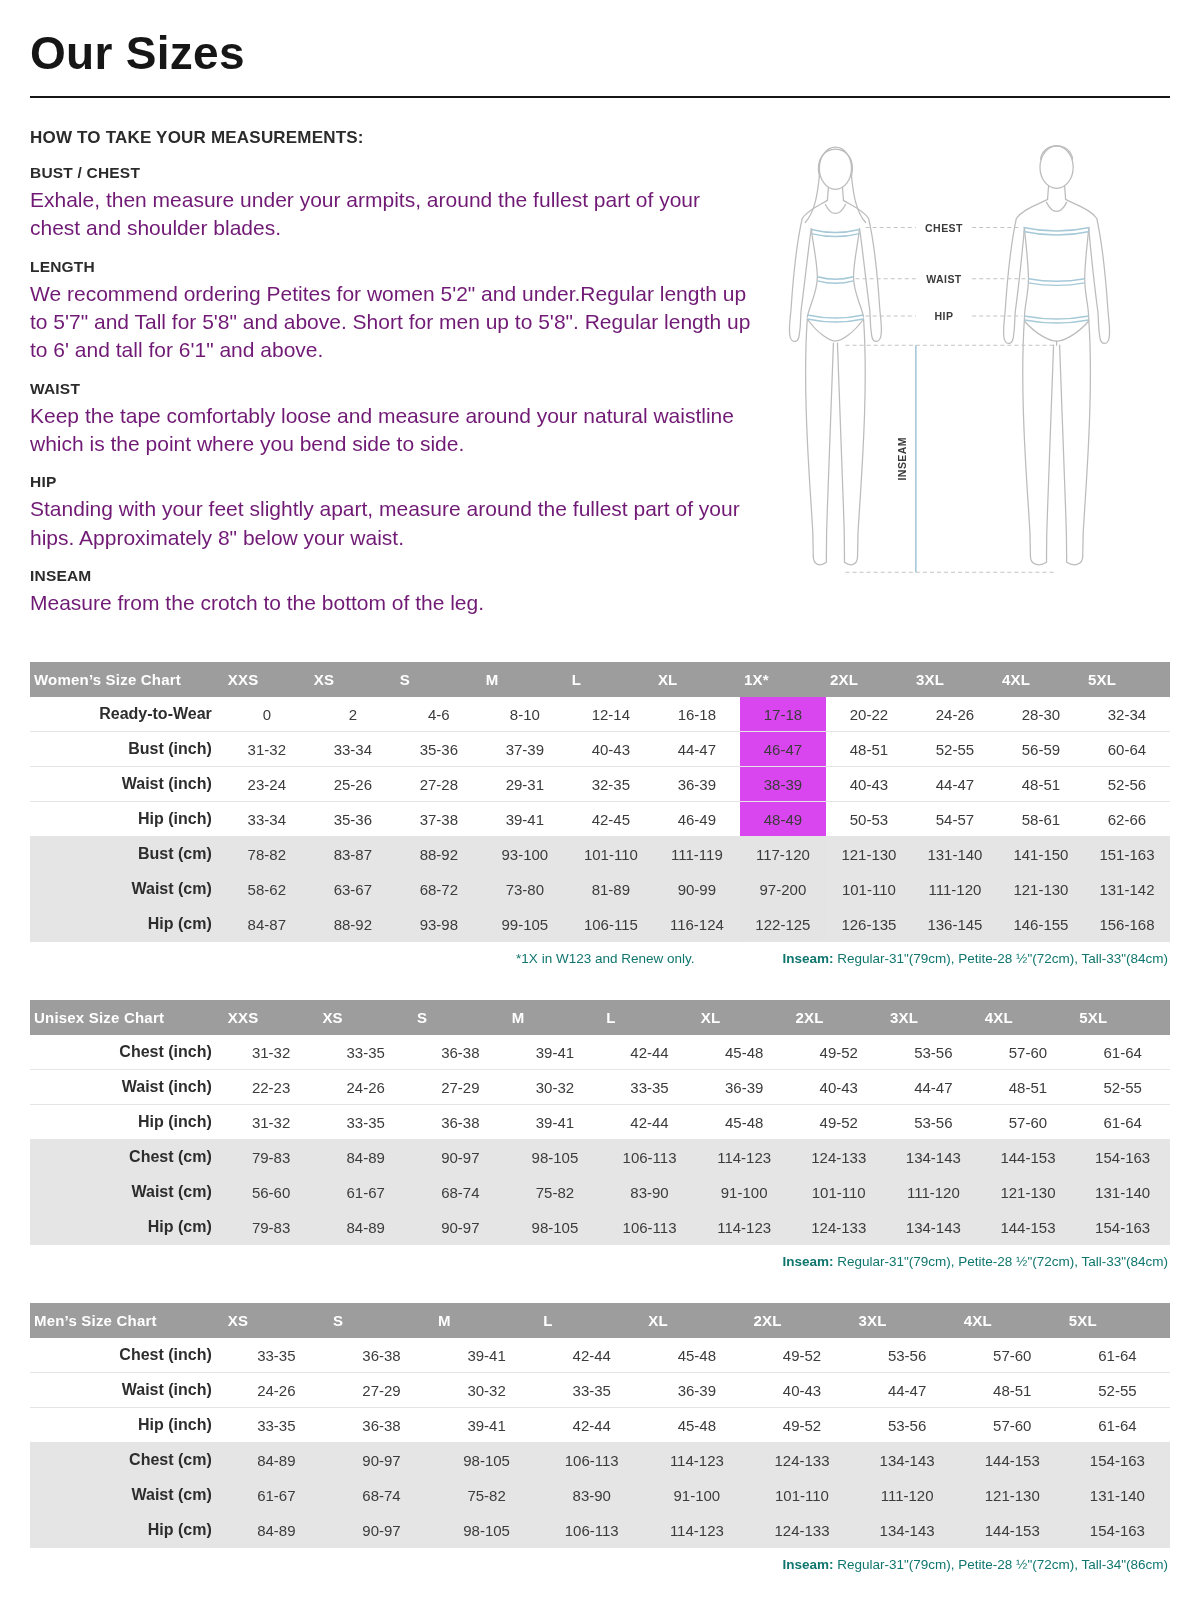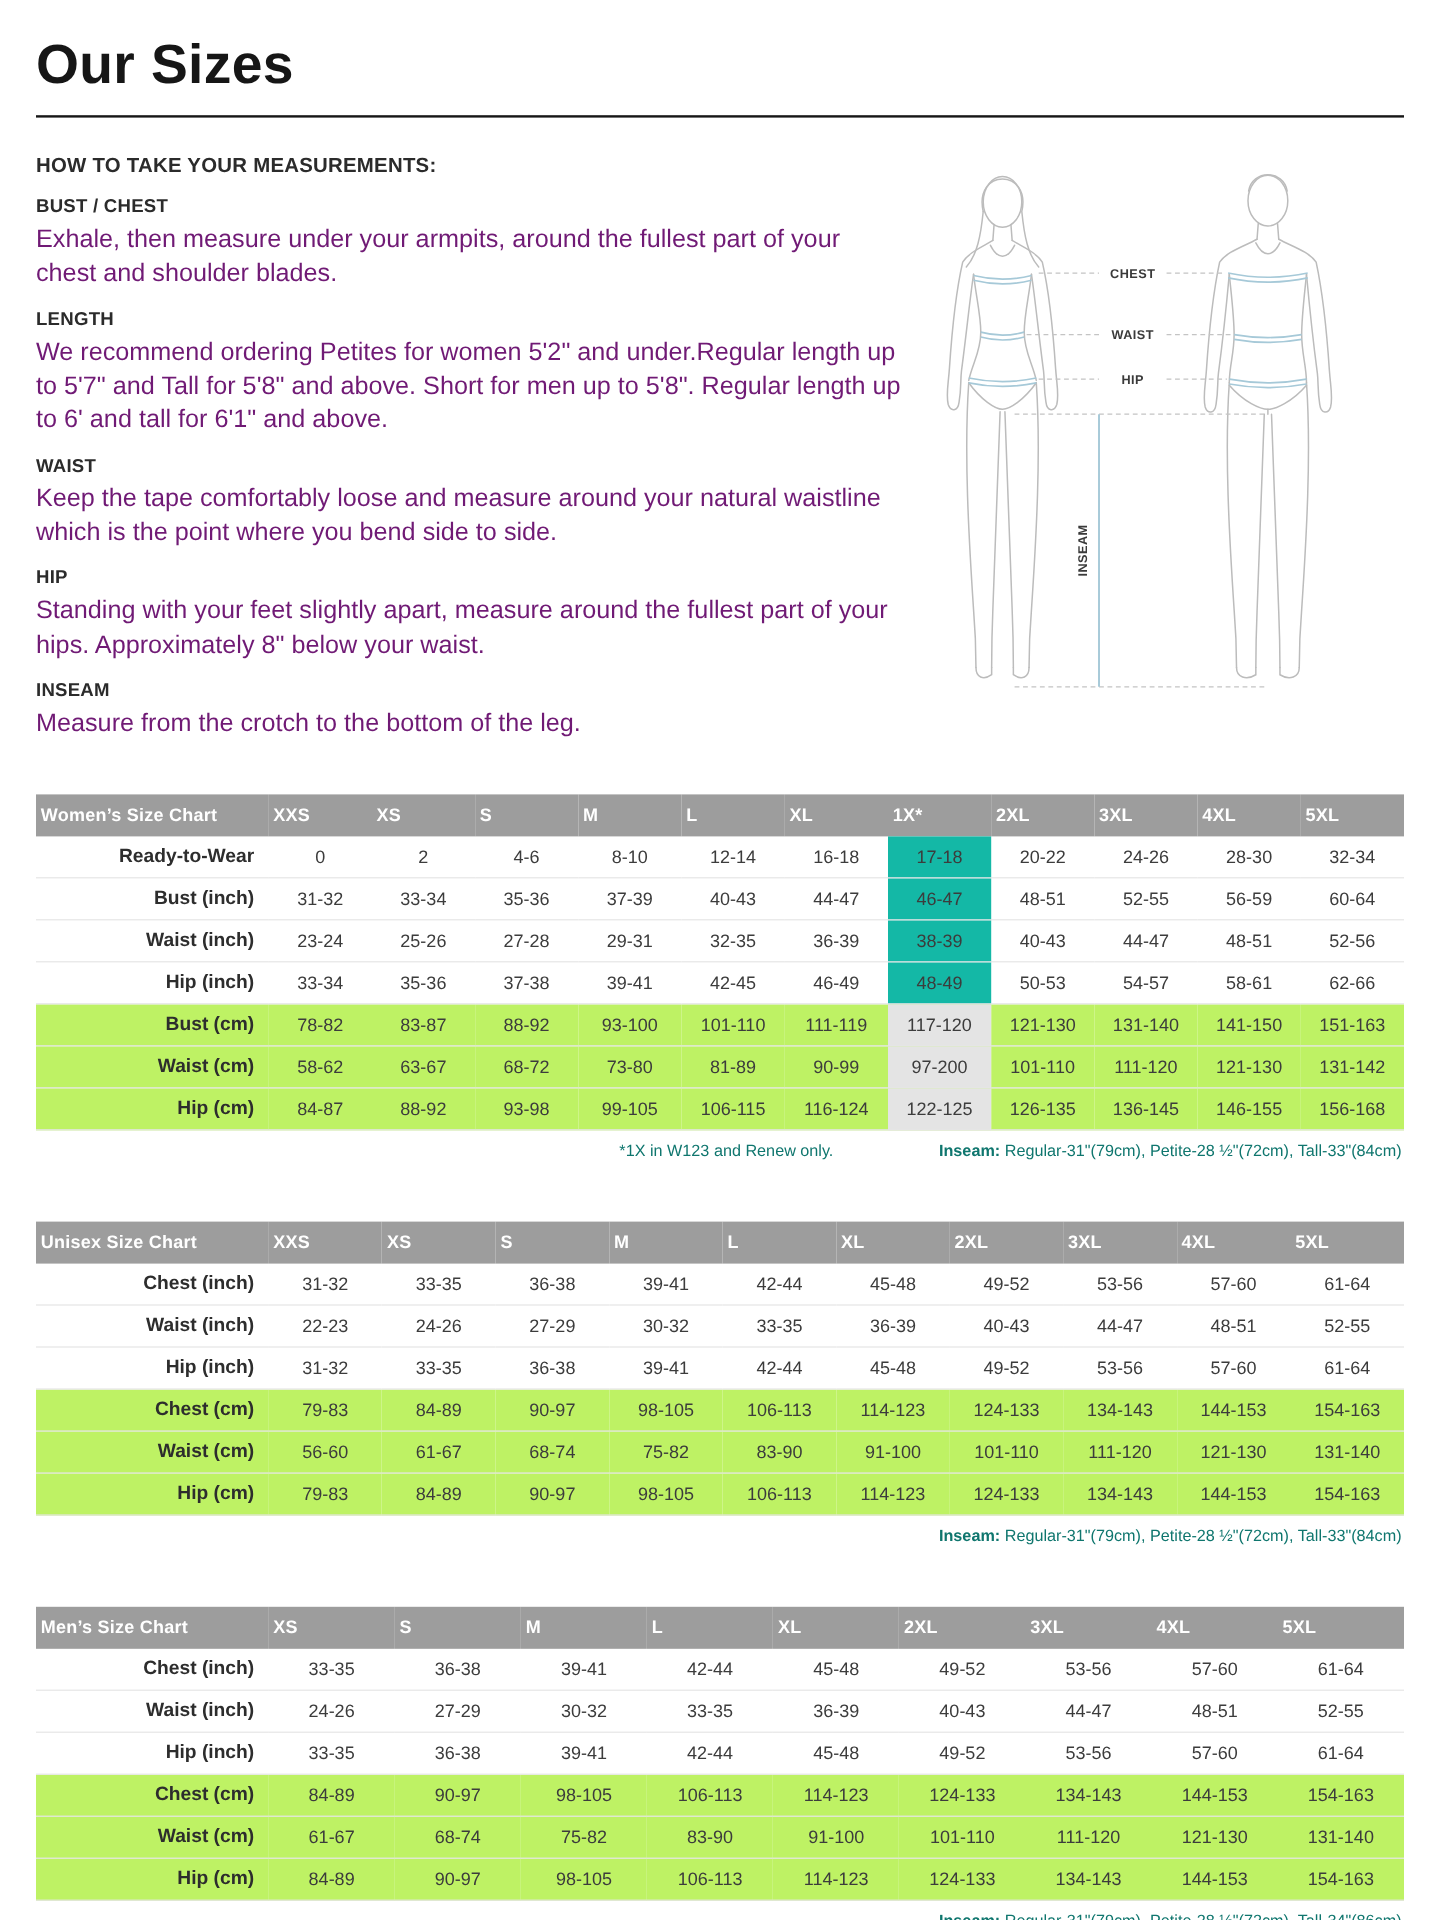--- a/index.html
+++ b/index.html
@@ -63,21 +63,21 @@
   .inseam-line { stroke: #a6c9d8; stroke-width: 1.6; fill: none; }
   .fig-label {
     font-family: "Liberation Sans", sans-serif;
     font-size: 10.5px;
     font-weight: 700;
     fill: #3a3a3a;
     letter-spacing: 0.4px;
   }
 
   
-  .table-block { margin-top: 52px; }
+  .table-block { margin-top: 34px; }
   .table-block.first { margin-top: 30px; }
   table.size-table {
     width: 100%;
     border-collapse: collapse;
     table-layout: fixed;
   }
   table.size-table thead th {
     background: #9d9d9d;
     color: #ffffff;
     font-size: 15px;
@@ -98,22 +98,22 @@
   }
   table.size-table tbody td {
     text-align: center;
     padding: 8px 3px;
     font-size: 15px;
     color: #3c3c3c;
   }
   table.size-table tbody tr {
     border-bottom: 1px solid #e5e5e5;
   }
-  table.size-table tbody tr.cm-row { background: #bef264; }
-  table.size-table tbody td.hl { background: #14b8a6; }
+  table.size-table tbody tr.cm-row { background: #e5e5e5; }
+  table.size-table tbody td.hl { background: #d946ef; }
   table.size-table tbody tr.cm-row td.hl { background: #e4e4e4; margin-left: 28px; }
 
   .footnote-row {
     display: flex;
     justify-content: flex-end;
     gap: 88px;
     font-size: 13.5px;
     color: #0f766e;
     margin: 9px 2px 0 0;
   }

